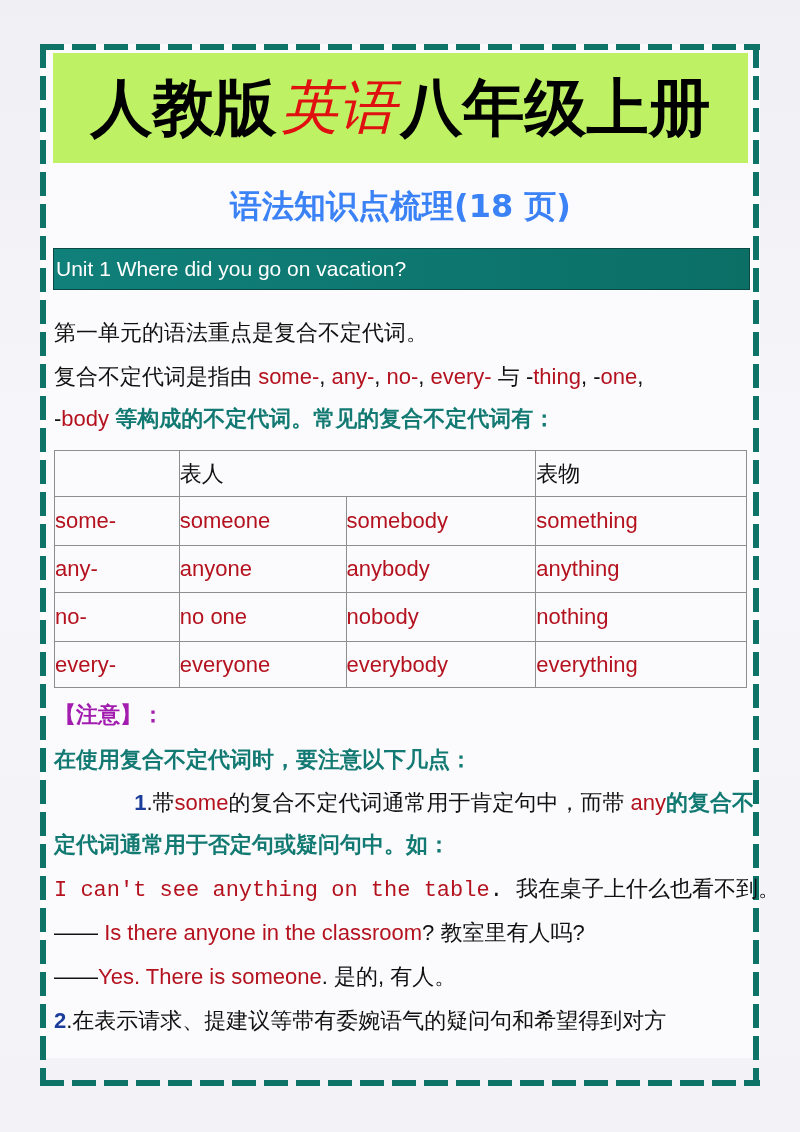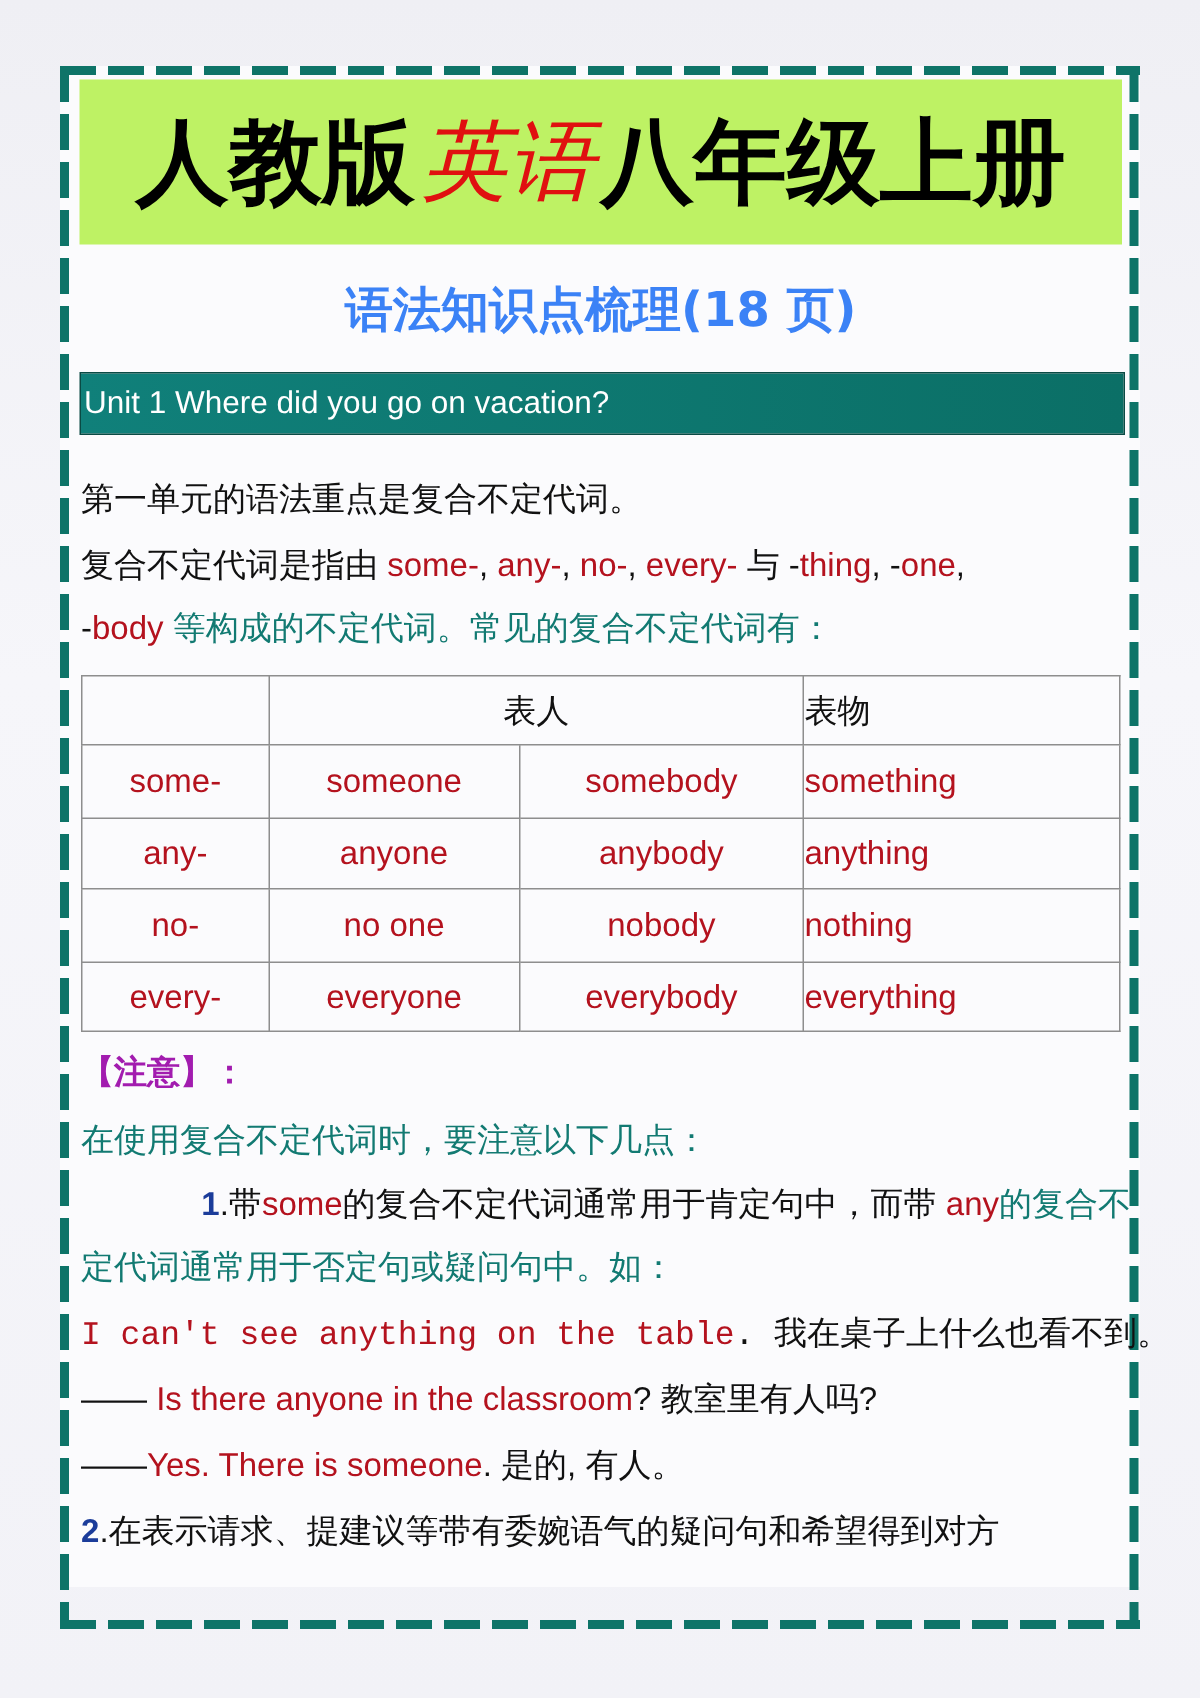--- a/index.html
+++ b/index.html
@@ -41,29 +41,29 @@
       background: linear-gradient(90deg, #10807a, #0b6f66);
       border: 1px solid #0a4a44;
       color: #fff; font-size: 21px; line-height: 40px; padding-left: 2px;
       font-family: "Liberation Sans", sans-serif;
     }
     .para {
       position: absolute; left: 54px; width: 700px; font-size: 22px;
       color: #111; font-family: "Liberation Sans", sans-serif; white-space: nowrap;
     }
     .red { color: #b4121e; }
-    .teal-b { color: #127a72; font-weight: normal; }
+    .teal-b { color: #127a72; font-weight: bold; }
     .blue-b { color: #1b3c9a; font-weight: bold; }
     table.pron {
       position: absolute; left: 54px; top: 450px; width: 693px;
       border-collapse: collapse; font-family: "Liberation Sans", sans-serif;
       font-size: 22px;
     }
     table.pron td {
-      border: 1.5px solid #8e8e8e; height: 45px; padding: 0; text-align: center;
+      border: 1.5px solid #8e8e8e; height: 45px; padding: 0; text-align: left;
       color: #b4121e;
     }
     table.pron td.left { text-align: left; }
     table.pron td.head { color: #111; }
   </style>
 </head>
 <body>
 
 <div class="frame"></div>
 <div class="dash-h" style="left:40px; top:44px; width:720px;"></div>

